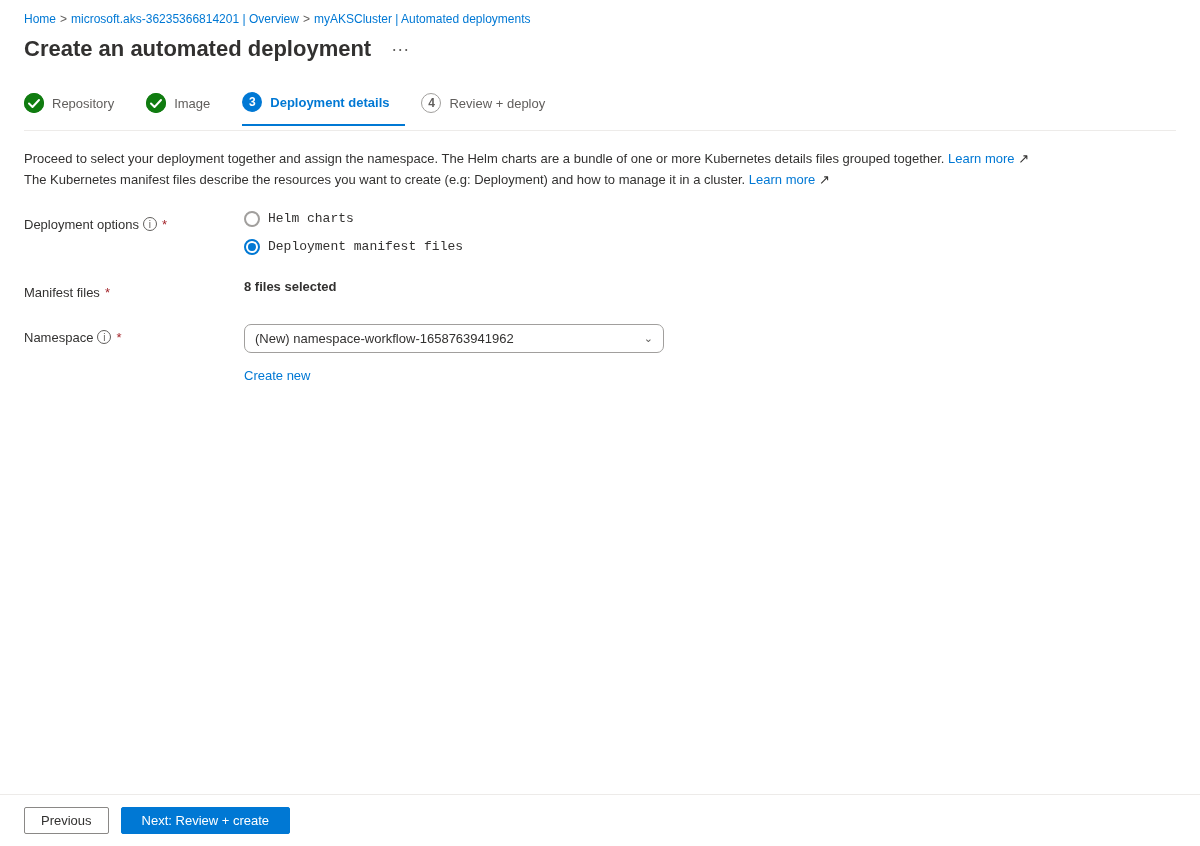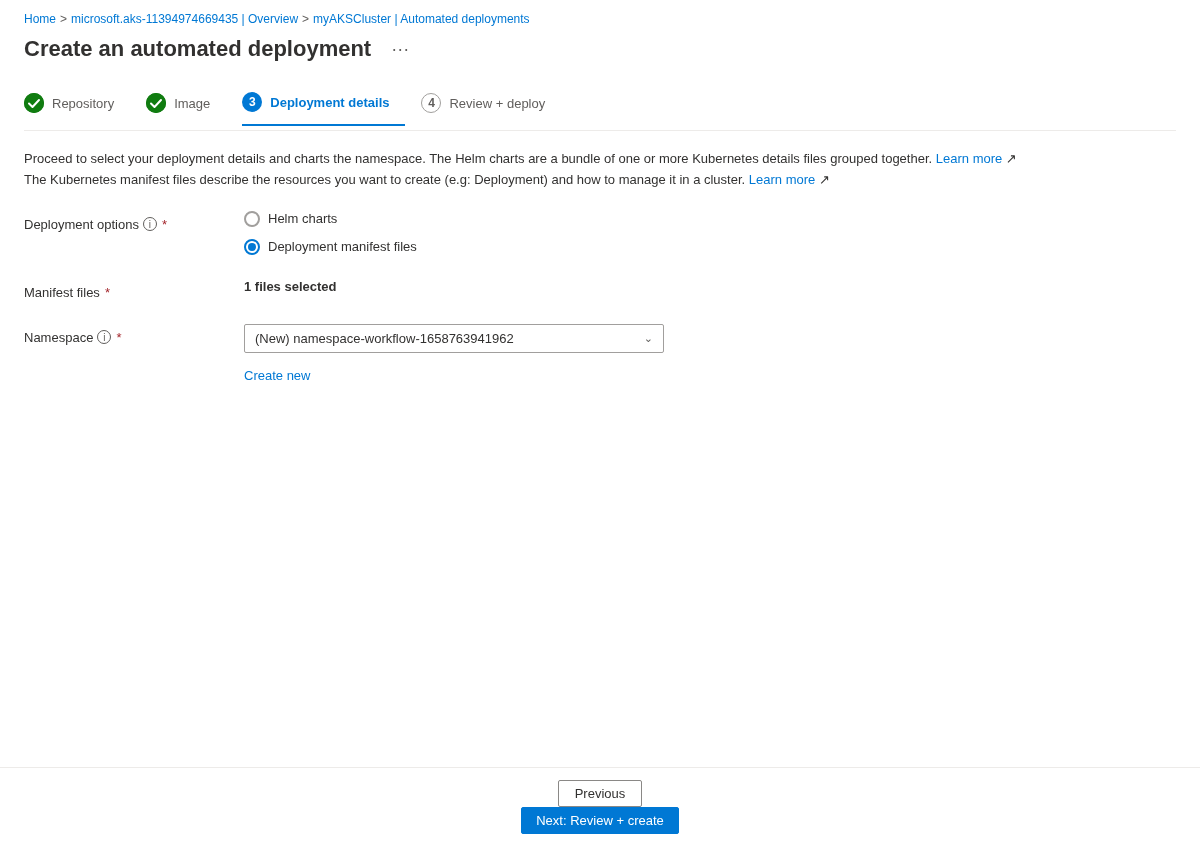--- a/index.html
+++ b/index.html
@@ -167,20 +167,21 @@
     .radio-group {
       display: flex;
       flex-direction: column;
       gap: 12px;
     }
     .radio-option {
       display: flex;
       align-items: center;
       gap: 8px;
       cursor: pointer;
+      font-family: Liberation Mono, monospace;
     }
     .radio-input {
       width: 16px;
       height: 16px;
       border-radius: 50%;
       border: 2px solid #a19f9d;
       background: white;
       display: flex;
       align-items: center;
       justify-content: center;
@@ -215,21 +216,21 @@
       display: block;
       margin-top: 4px;
       cursor: pointer;
     }
 
     
     .namespace-dropdown {
       display: flex;
       align-items: center;
       border: 1px solid #a19f9d;
-      border-radius: 2px;
+      border-radius: 7px;
       padding: 6px 10px;
       width: 420px;
       background: white;
       cursor: pointer;
       justify-content: space-between;
     }
     .namespace-value {
       font-size: 13px;
       color: #323130;
     }
@@ -245,56 +246,56 @@
       margin-top: 15px;
       cursor: pointer;
     }
 
     
     .footer {
       border-top: 1px solid #edebe9;
       padding: 12px 24px;
       display: flex;
       align-items: center;
+      gap: 12px;
       background: #fff;
-      flex-direction: column;
     }
     .btn-previous {
       background: white;
       border: 1px solid #8a8886;
       color: #323130;
       padding: 5px 16px;
       font-size: 13px;
       cursor: pointer;
       border-radius: 2px;
     }
     .btn-next {
       background: #0078d4;
       border: 1px solid #0078d4;
       color: white;
-      padding: 5px 14px;
+      padding: 5px 20px;
       font-size: 13px;
       cursor: pointer;
       border-radius: 2px;
     }
 
     .checkmark-svg {
       width: 20px;
       height: 20px;
     }
   </style>
 </head>
 <body>
 
 <div class="main-content">
 
   <nav class="breadcrumb">
     <a>Home</a>
     <span>&gt;</span>
-    <a>microsoft.aks-11394974669435 | Overview</a>
+    <a>microsoft.aks-36235366814201 | Overview</a>
     <span>&gt;</span>
     <a>myAKSCluster | Automated deployments</a>
   </nav>
 
   <div class="page-title-row">
     <h1 class="page-title">Create an automated deployment</h1>
     <span class="page-title-menu">···</span>
   </div>
 
   <div class="steps-bar">
@@ -320,21 +321,21 @@
       <div class="step-circle current">3</div>
       <span class="step-label">Deployment details</span>
     </div>
     <div class="step">
       <div class="step-circle pending">4</div>
       <span class="step-label">Review + deploy</span>
     </div>
   </div>
 
   <div class="description">
-    <span>Proceed to select your deployment details and charts the namespace. The Helm </span><span>charts</span><span> are a bundle of one or more Kubernetes details files grouped together.</span>
+    <span>Proceed to select your deployment together and assign the namespace. The Helm </span><span>charts</span><span> are a bundle of one or more Kubernetes details files grouped together.</span>
     <a>Learn more</a> ↗<br>
     <span>The Kubernetes manifest files describe the resources you want to create (e.g: Deployment) and how to manage it in a cluster.</span>
     <a>Learn more</a> ↗
   </div>
 
   <div class="form-section">
 
     <div class="form-row">
       <div class="form-label-col">
         <span>Deployment options</span>
@@ -354,21 +355,21 @@
         </div>
       </div>
     </div>
 
     <div class="form-row">
       <div class="form-label-col">
         <span>Manifest files</span>
         <span class="required">*</span>
       </div>
       <div class="form-control-col">
-        <span class="files-selected">1 files selected</span>
+        <span class="files-selected">8 files selected</span>
       </div>
     </div>
 
     <div class="form-row">
       <div class="form-label-col">
         <span>Namespace</span>
         <span class="info-icon">i</span>
         <span class="required">*</span>
       </div>
       <div class="form-control-col">

